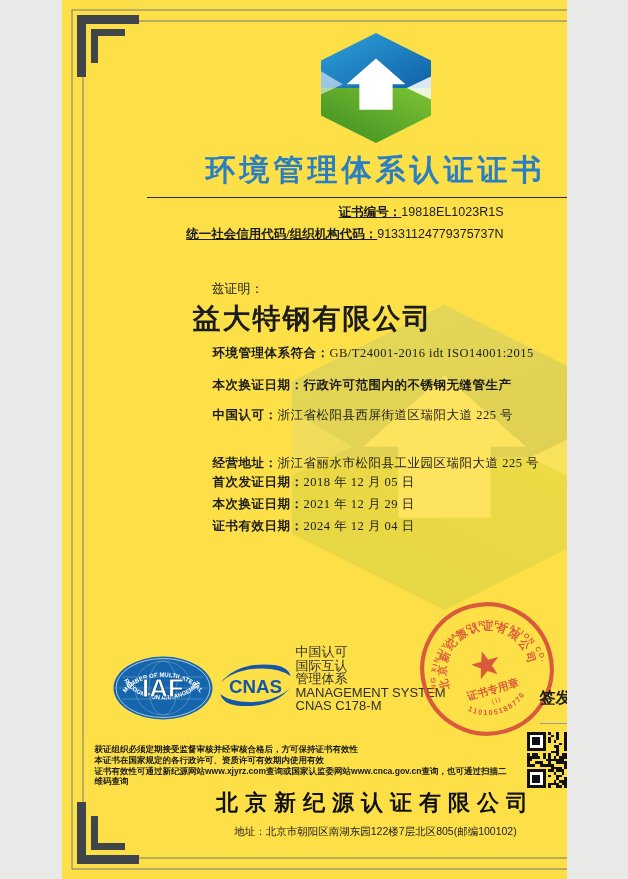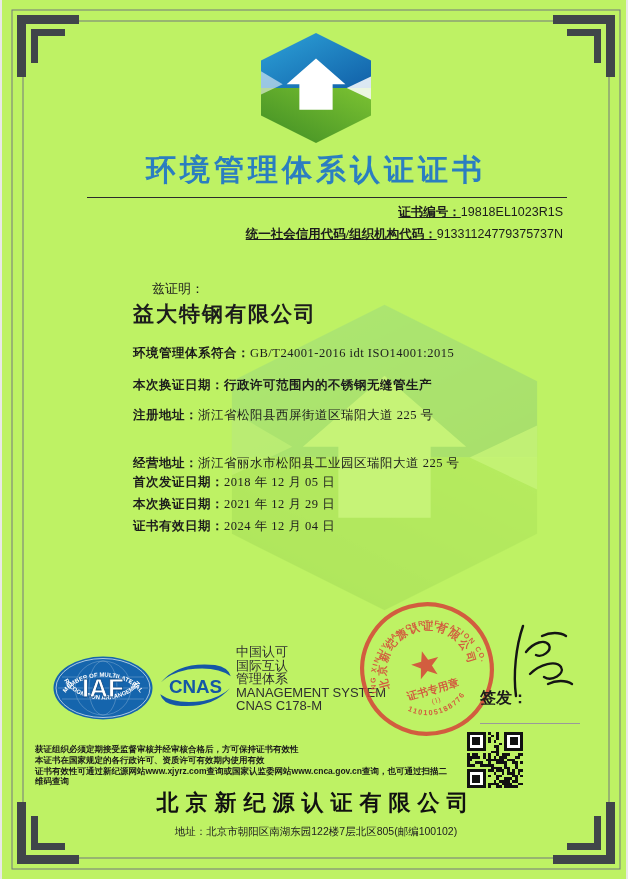--- a/index.html
+++ b/index.html
@@ -1,39 +1,39 @@
 <!DOCTYPE html>
 <html><head>
 <meta charset="utf-8">
 <style>
   html,body{margin:0;padding:0;background:#e9e9e7;}
   .page{
-    position:relative;width:624px;height:879px;margin:0 auto;
-    background:#bef264;overflow:hidden;
+    position:relative;width:505px;height:879px;margin:0 auto;
+    background:#fde047;overflow:hidden;
     font-family:"Liberation Serif","DejaVu Serif",serif;color:#1c1c1c;
   }
   .abs{position:absolute;}
   
   .frame{left:0;top:0;width:628px;height:879px;pointer-events:none;}
   
   .logo{left:247px;top:33px;width:134px;height:110px;}
   .title{
     left:0;top:150px;width:628px;text-align:center;
     font-family:"Liberation Sans","DejaVu Sans",sans-serif;
     font-size:30px;font-weight:bold;letter-spacing:4px;color:#2b7ec0;
   }
   .title-rule{left:85px;top:197px;width:480px;height:0;border-top:1.6px solid #2b2b2b;}
   .cert-ids{right:63px;top:201px;text-align:right;font-size:12.5px;line-height:22px;}
   .cert-ids b{font-weight:bold;text-decoration:underline;}
   .cert-ids .val{font-family:Liberation Sans, sans-serif;}
   
   .certify{left:112px;top:280px;font-size:13px;margin-left:38px;}
-  .company{left:131px;top:300px;font-size:21px;font-weight:bold;letter-spacing:2px;text-align:center;}
+  .company{left:131px;top:300px;font-size:28px;font-weight:bold;letter-spacing:2px;text-align:center;}
   .row{left:131px;font-size:12.5px;letter-spacing:.5px;}
-  .row b{font-weight:bold;}
+  .row b{font-weight:bold;margin-left:20px;}
   .row .bold-val{font-weight:bold;}
   .std{top:345px;}
   .scope{top:377px;}
   .addr1{top:407px;}
   .addr2{top:455px;}
   .date0{top:474px;text-align:right;}
   .date1{top:496px;}
   .date2{top:518px;}
   
   .watermark{left:205px;top:280px;width:355px;height:355px;opacity:.12;filter:saturate(.9);}
@@ -117,21 +117,21 @@
   <div class="abs certify">兹证明：</div>
   <div class="abs company">益大特钢有限公司</div>
 
   <div class="abs row std">
     <b>环境管理体系符合：</b><span>GB/T24001-2016 idt ISO14001:2015</span>
   </div>
   <div class="abs row scope">
     <b>本次换证日期：</b><span class="bold-val">行政许可范围内的不锈钢无缝管生产</span>
   </div>
   <div class="abs row addr1">
-    <b>注册地址：</b><span>浙江省松阳县西屏街道区瑞阳大道 225 号</span>
+    <b>中国认可：</b><span>浙江省松阳县西屏街道区瑞阳大道 225 号</span>
   </div>
   <div class="abs row addr2">
     <b>经营地址：</b><span>浙江省丽水市松阳县工业园区瑞阳大道 225 号</span>
   </div>
 
   <div class="abs row date0">
     <b>首次发证日期：</b><span>2018 年 12 月 05 日</span>
   </div>
   <div class="abs row date1">
     <b>本次换证日期：</b><span>2021 年 12 月 29 日</span>

